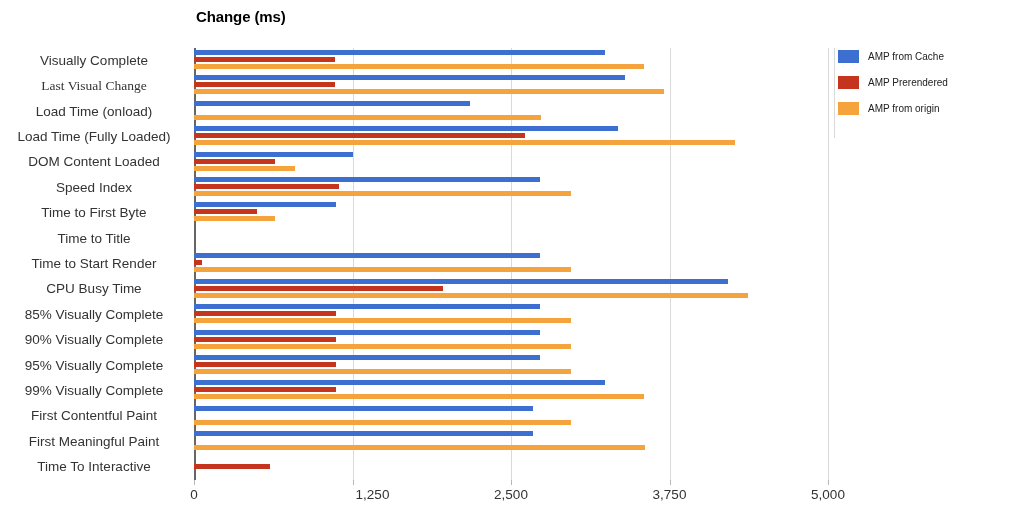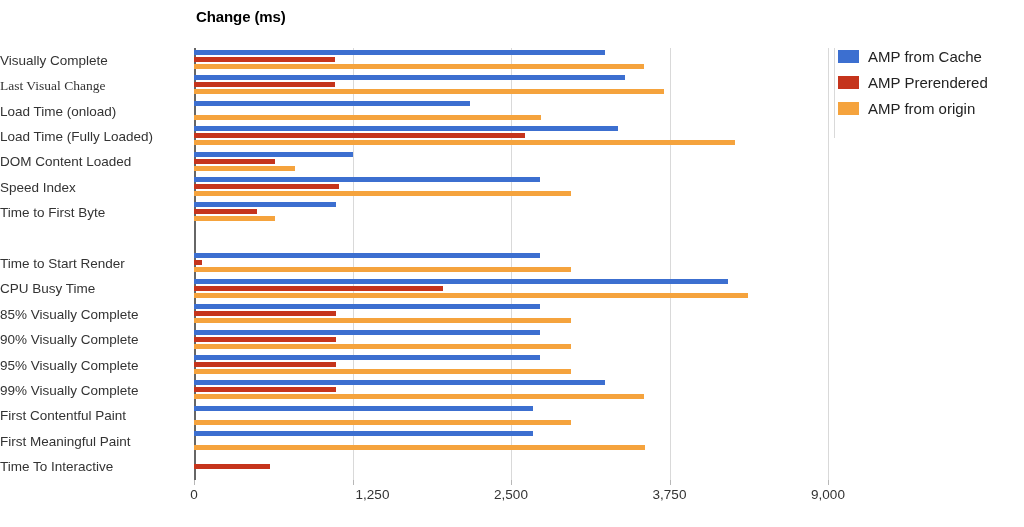--- a/index.html
+++ b/index.html
@@ -93,21 +93,21 @@
     position: absolute;
     left: 0;
     top: 48px;
     width: 188px;
     height: 432px;
   }
   .y-label {
     position: absolute;
     right: 0;
     width: 188px;
-    text-align: left;
+    text-align: center;
     font-size: 13.5px;
     color: #333333;
     white-space: nowrap;
     line-height: 14px;
   }
 
   
   #xaxis-layer {
     position: absolute;
     left: 194px;
@@ -152,41 +152,42 @@
     margin-bottom: 9px;
   }
   .legend-swatch {
     width: 21px;
     height: 13px;
     margin-right: 9px;
     margin-top: 2px;
     flex: 0 0 auto;
   }
   .legend-label {
-    font-size: 15px;
+    font-size: 10px;
     color: #222222;
     line-height: 17px;
     max-width: 120px;
   }
 </style>
 </head>
 <body>
 
 <div id="chart-root">
 
   <div id="chart-title">Change (ms)</div>
 
   <div id="ylabels-layer">
       <div class="y-label" style="top: 5.70588px;">Visually Complete</div>
       <div class="y-label" style="top: 31.1176px; font-family: Liberation Serif, serif;">Last Visual Change</div>
       <div class="y-label" style="top: 56.5294px;">Load Time (onload)</div>
       <div class="y-label" style="top: 81.9412px;">Load Time (Fully Loaded)</div>
       <div class="y-label" style="top: 107.353px;">DOM Content Loaded</div>
       <div class="y-label" style="top: 132.765px;">Speed Index</div>
       <div class="y-label" style="top: 158.176px;">Time to First Byte</div>
+      <div class="y-label" style="top: 183.588px;">Time to Title</div>
       <div class="y-label" style="top: 209px;">Time to Start Render</div>
       <div class="y-label" style="top: 234.412px;">CPU Busy Time</div>
       <div class="y-label" style="top: 259.824px;">85% Visually Complete</div>
       <div class="y-label" style="top: 285.235px;">90% Visually Complete</div>
       <div class="y-label" style="top: 310.647px;">95% Visually Complete</div>
       <div class="y-label" style="top: 336.059px;">99% Visually Complete</div>
       <div class="y-label" style="top: 361.471px;">First Contentful Paint</div>
       <div class="y-label" style="top: 386.882px;">First Meaningful Paint</div>
       <div class="y-label" style="top: 412.294px;">Time To Interactive</div>
     </div>
@@ -316,21 +317,21 @@
   <div id="xaxis-layer">
       <div class="x-tick-mark" style="left: 0px;"></div>
       <div class="x-tick-label" style="left: 0px;">0</div>
       <div class="x-tick-mark" style="left: 158.5px;"></div>
       <div class="x-tick-label" style="left: 158.5px; margin-left: 20px;">1,250</div>
       <div class="x-tick-mark" style="left: 317px;"></div>
       <div class="x-tick-label" style="left: 317px;">2,500</div>
       <div class="x-tick-mark" style="left: 475.5px;"></div>
       <div class="x-tick-label" style="left: 475.5px;">3,750</div>
       <div class="x-tick-mark" style="left: 634px;"></div>
-      <div class="x-tick-label" style="left: 634px;">9,000</div>
+      <div class="x-tick-label" style="left: 634px;">5,000</div>
     </div>
 
   <div id="legend-divider"></div>
   <div id="legend">
       <div class="legend-item">
         <div class="legend-swatch" style="background: rgb(60, 111, 208);"></div>
         <div class="legend-label">AMP from Cache</div>
       </div>
       <div class="legend-item">
         <div class="legend-swatch" style="background: rgb(197, 52, 28);"></div>

